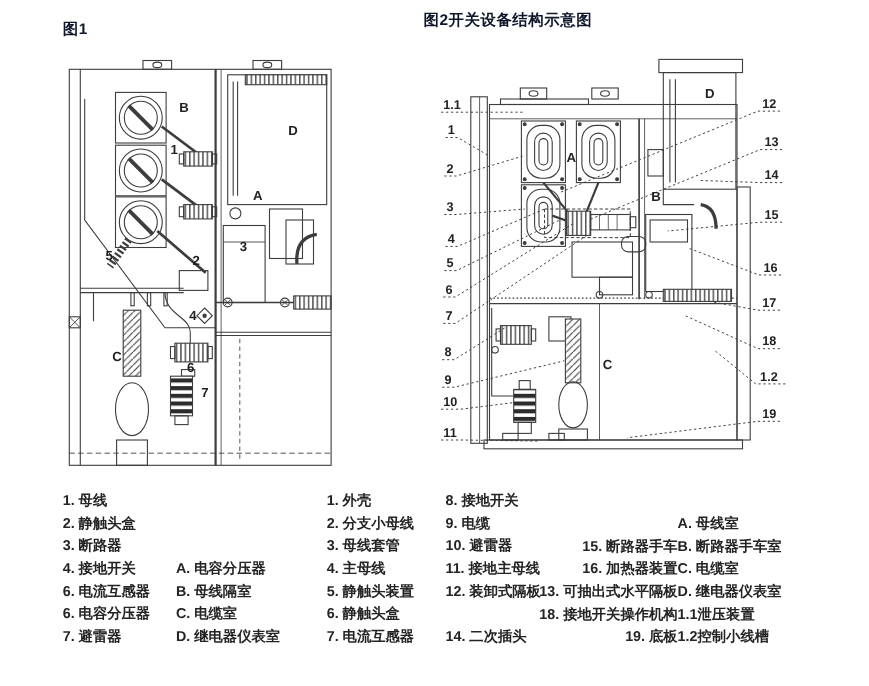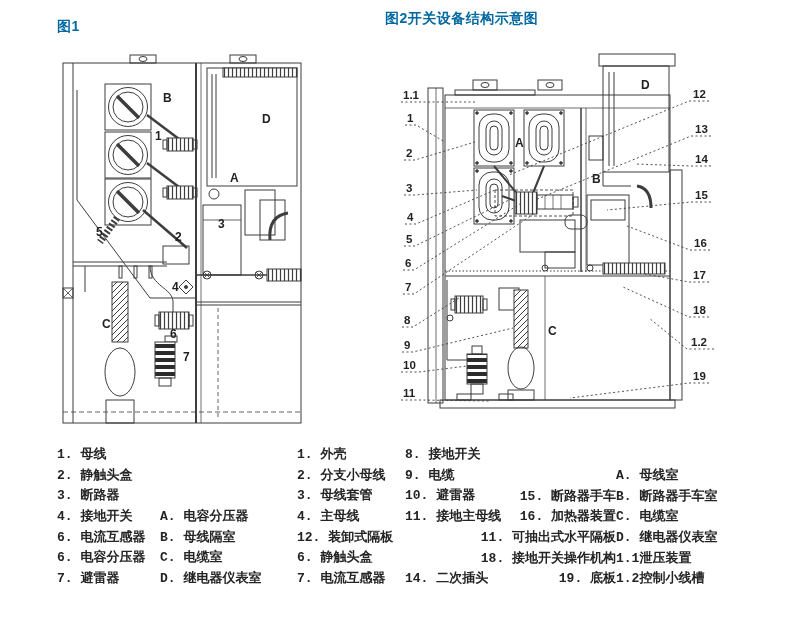--- a/index.html
+++ b/index.html
@@ -1,37 +1,37 @@
 <!DOCTYPE html>
 <html><head>
 <meta charset="utf-8">
 <style>
   html,body{margin:0;padding:0;background:#e9e9e9;}
   .page{
     position:relative;width:790px;height:624px;background:#ffffff;
     font-family:"Liberation Sans","DejaVu Sans",sans-serif;color:#1c1c1c;
     overflow:hidden;
   }
-  .fig-title{position:absolute;font-size:14px;font-weight:bold;color:#0369a1;letter-spacing:.5px;}
+  .fig-title{position:absolute;font-size:14px;font-weight:bold;color:#0f172a;letter-spacing:.5px;}
   #fig1-title{left:57px;top:18px;}
   #fig2-title{left:385px;top:10px;}
   svg{position:absolute;}
   #fig1-svg{left:55px;top:50px;}
   #fig2-svg{left:395px;top:50px;}
   svg text.part-label{font-family:"Liberation Sans","DejaVu Sans",sans-serif;font-size:12px;font-weight:bold;fill:#222;}
   svg text.callout-label{font-family:"Liberation Sans","DejaVu Sans",sans-serif;font-size:11.5px;font-weight:bold;fill:#222;}
   .legend-col{position:absolute;font-size:13px;font-weight:bold;color:#242424;}
   #legend-col-1{left:57px;top:445px;}
   #legend-col-2{left:277px;top:445px;margin-left:20px;}
   #legend-col-3{left:472px;top:466px;}
   .legend-row{display:flex;height:20.7px;line-height:20.7px;white-space:nowrap;}
   #legend-col-1 .cell1{width:103px;}
   #legend-col-2 .cell1{width:108px;}
   #legend-col-3 .cell1{width:144px;text-align:right;}
-  .cell1,.cell2{display:inline-block;font-family:Liberation Mono, monospace;}
+  .cell1,.cell2{display:inline-block;}
 </style>
 </head>
 <body>
 
 <div class="page">
 
   <div class="fig-title" id="fig1-title">图1</div>
   <div class="fig-title" id="fig2-title">图2开关设备结构示意图</div>
 
   <svg id="fig1-svg" width="250" height="378" viewBox="0 0 250 378" fill="none" stroke="#3d3d3d" stroke-width="1">
@@ -351,20 +351,21 @@
         </div>
         <div class="legend-row">
           <span class="cell1">3. 母线套管</span>
           <span class="cell2">10. 避雷器</span>
         </div>
         <div class="legend-row">
           <span class="cell1">4. 主母线</span>
           <span class="cell2">11. 接地主母线</span>
         </div>
         <div class="legend-row">
+          <span class="cell1">5. 静触头装置</span>
           <span class="cell2">12. 装卸式隔板</span>
         </div>
         <div class="legend-row">
           <span class="cell1">6. 静触头盒</span>
         </div>
         <div class="legend-row">
           <span class="cell1">7. 电流互感器</span>
           <span class="cell2">14. 二次插头</span>
         </div>
       </div>
@@ -375,21 +376,21 @@
         </div>
         <div class="legend-row">
           <span class="cell1">15. 断路器手车</span>
           <span class="cell2">B. 断路器手车室</span>
         </div>
         <div class="legend-row">
           <span class="cell1">16. 加热器装置</span>
           <span class="cell2">C. 电缆室</span>
         </div>
         <div class="legend-row">
-          <span class="cell1">11. 可抽出式水平隔板</span>
+          <span class="cell1">13. 可抽出式水平隔板</span>
           <span class="cell2">D. 继电器仪表室</span>
         </div>
         <div class="legend-row">
           <span class="cell1">18. 接地开关操作机构</span>
           <span class="cell2">1.1泄压装置</span>
         </div>
         <div class="legend-row">
           <span class="cell1">19. 底板</span>
           <span class="cell2">1.2控制小线槽</span>
         </div>

